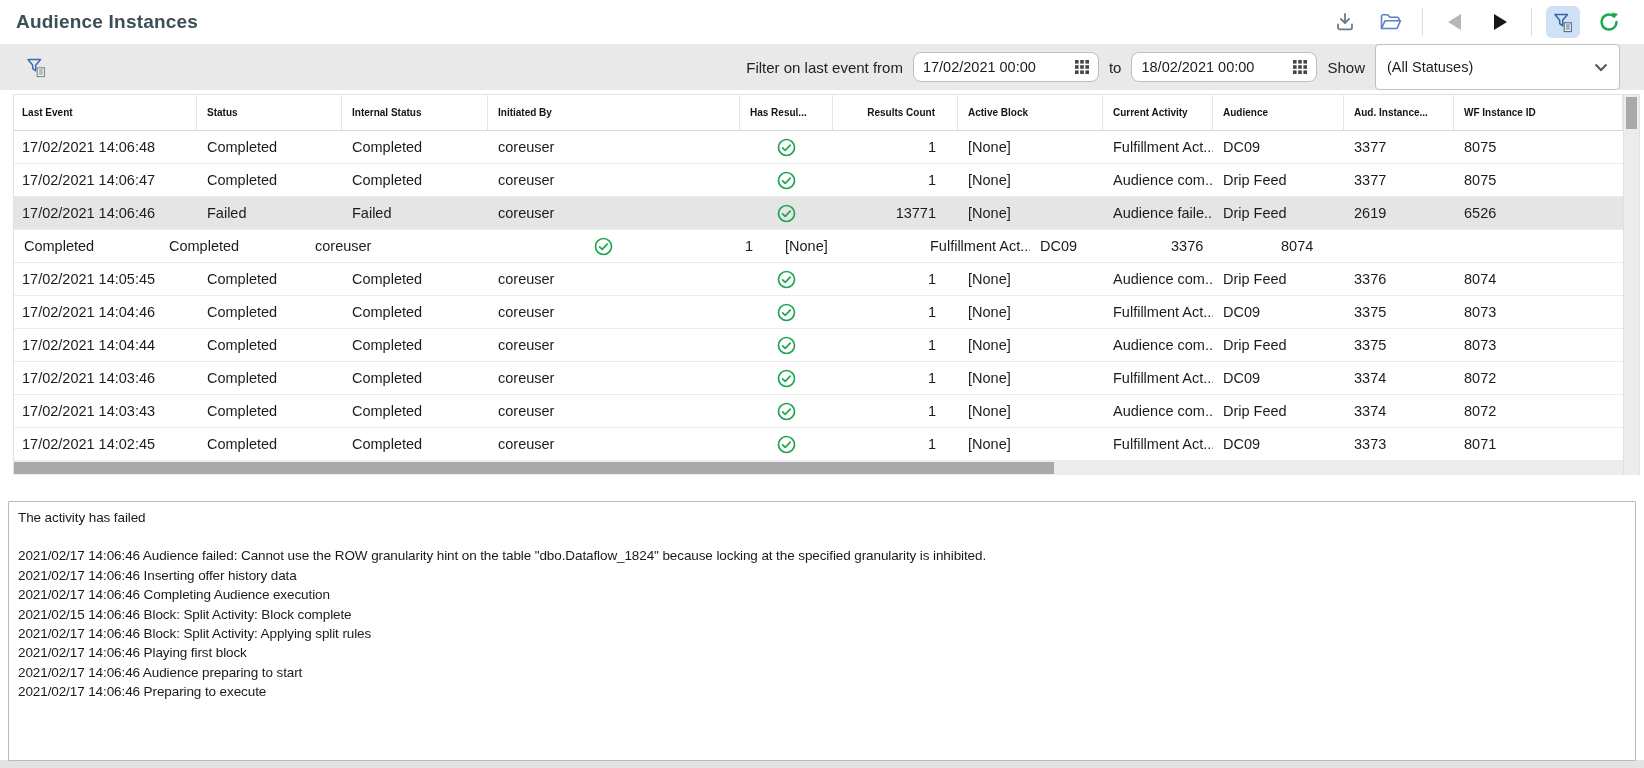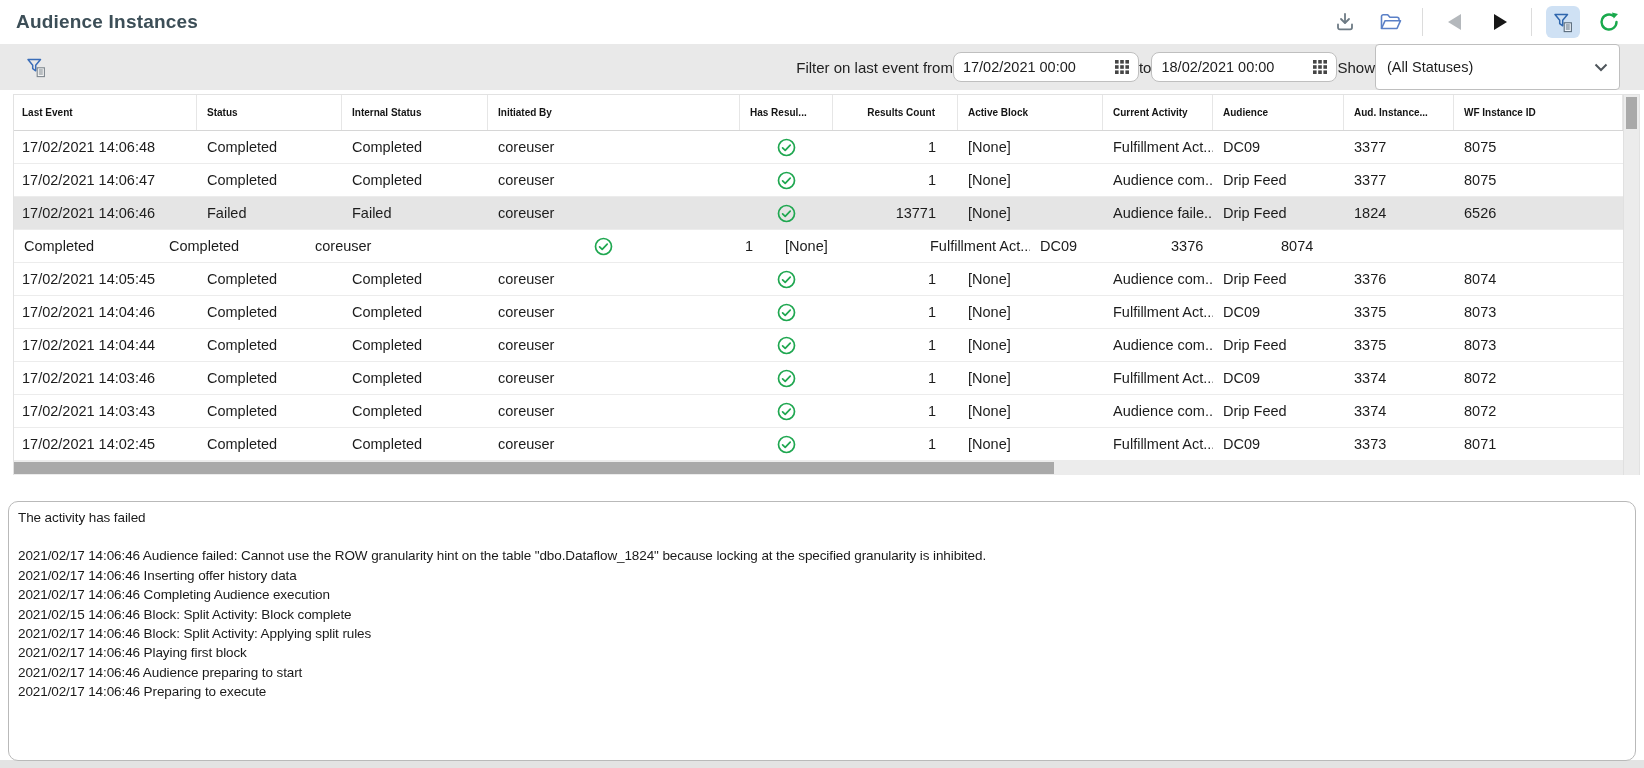--- a/index.html
+++ b/index.html
@@ -22,21 +22,21 @@
   .vsep{width:1px;height:28px;background:#dcdcdc;margin:0 2px;}
   .tri-left{width:0;height:0;border-top:8px solid transparent;border-bottom:8px solid transparent;
     border-right:13px solid #b4b8bc;display:block;}
   .tri-right{width:0;height:0;border-top:8px solid transparent;border-bottom:8px solid transparent;
     border-left:13px solid #171717;display:block;}
 
   
   .toolbar{height:46px;background:#e9e9e9;display:flex;align-items:center;
     justify-content:space-between;padding:0 24px;box-sizing:border-box;}
   .toolbar-filter{background:transparent;border:none;padding:0;cursor:pointer;display:flex;align-items:center;}
-  .filter-controls{display:flex;align-items:center;}
+  .filter-controls{display:flex;align-items:center;gap:10px;}
   .lbl{font-size:15px;color:#222;}
   .date-field{width:186px;height:30px;background:#fff;border:1px solid #bfbfbf;border-radius:8px;
     display:flex;align-items:center;padding:0 9px;box-sizing:border-box;}
   .date-field input{border:none;outline:none;flex:1;min-width:0;font-family:inherit;
     font-size:14.5px;color:#1c1c1c;background:transparent;padding:0;}
   .select-field{width:245px;height:46px;background:#fff;border:1px solid #bfbfbf;border-radius:4px;
     display:flex;align-items:center;justify-content:space-between;
     padding:0 11px;box-sizing:border-box;cursor:pointer;}
   .select-field span{font-size:14.5px;color:#1c1c1c;}
 
@@ -59,21 +59,21 @@
   .th.c5,.td.c5{justify-content:flex-end;padding-right:22px;}
   .td.c4{justify-content:center;padding-left:0;}
 
   .hscroll{height:14px;background:#ececec;position:relative;}
   .hthumb{position:absolute;left:0;top:1px;height:12px;width:1040px;background:#a9a9a9;}
   .vscroll{width:16px;background:#ececec;position:relative;border-left:1px solid #e0e0e0;box-sizing:border-box;}
   .vthumb{position:absolute;top:2px;left:2px;width:11px;height:32px;background:#a9a9a9;}
 
   
   .log-gap{height:26px;background:#fff;}
-  .log-panel{margin:0 8px;height:260px;background:#fff;border:1px solid #b9b9b9;border-radius:10px;
+  .log-panel{margin:0 8px;height:260px;background:#fff;border:1px solid #b9b9b9;border-radius:1px;
     box-sizing:border-box;padding:6px 9px;font-size:13.5px;color:#1a1a1a;letter-spacing:-0.1px;}
   .log-status{line-height:19.4px;margin-bottom:19px;}
   .log-line{line-height:19.4px;white-space:nowrap;overflow:hidden;}
 </style>
 </head>
 <body>
 
 <div class="app">
 
   <header class="titlebar">
@@ -225,21 +225,21 @@
             <div class="td c4">
               <svg width="19" height="19" viewBox="0 0 19 19" fill="none" stroke="#1fa750" stroke-width="1.7">
                 <circle cx="9.5" cy="9.5" r="8"></circle>
                 <path d="M5.6 9.8l2.6 2.6 5-5.2" stroke-linecap="round" stroke-linejoin="round"></path>
               </svg>
             </div>
             <div class="td c5">13771</div>
             <div class="td c6">[None]</div>
             <div class="td c7">Audience faile...</div>
             <div class="td c8">Drip Feed</div>
-            <div class="td c9">1824</div>
+            <div class="td c9">2619</div>
             <div class="td c10">6526</div>
           </div>
           <div class="tr">
             <div class="td c1">Completed</div>
             <div class="td c2">Completed</div>
             <div class="td c3">coreuser</div>
             <div class="td c4">
               <svg width="19" height="19" viewBox="0 0 19 19" fill="none" stroke="#1fa750" stroke-width="1.7">
                 <circle cx="9.5" cy="9.5" r="8"></circle>
                 <path d="M5.6 9.8l2.6 2.6 5-5.2" stroke-linecap="round" stroke-linejoin="round"></path>

